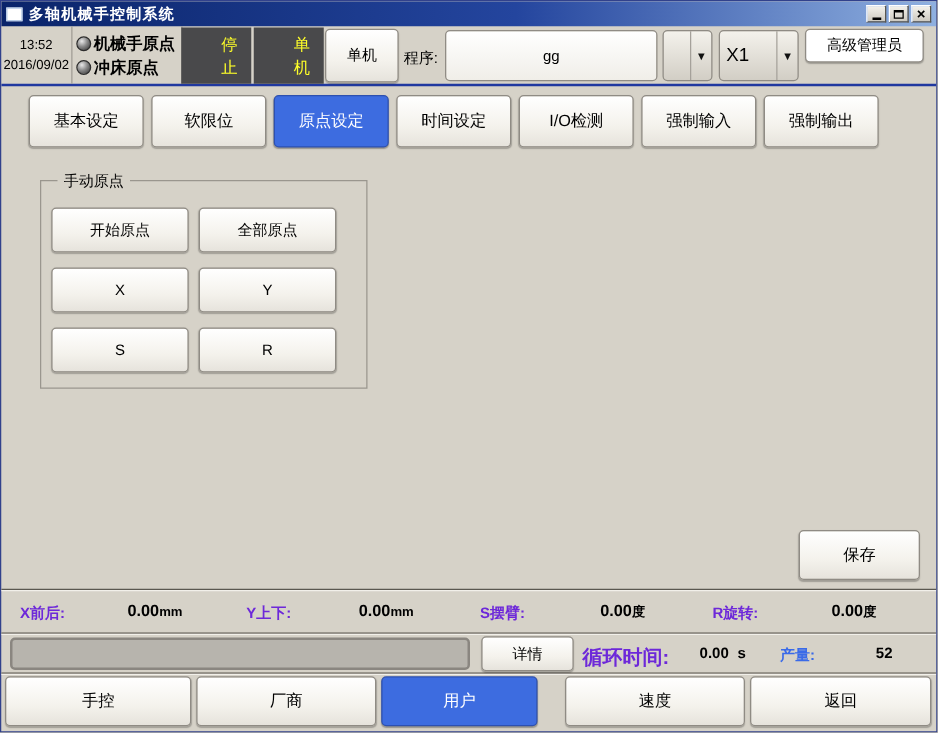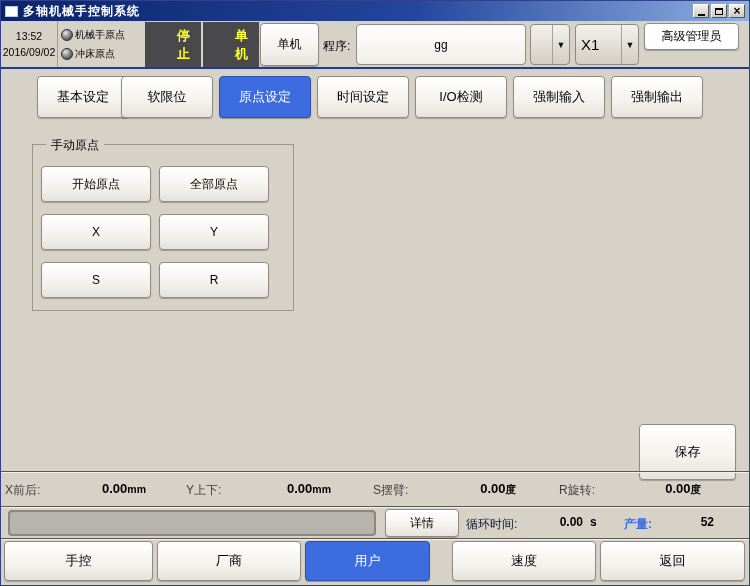--- a/index.html
+++ b/index.html
@@ -36,25 +36,25 @@
     position:absolute; left:0; top:0; width:57px; height:46px;
     border-right:1px solid #a09c94; text-align:center; font-size:10.5px; padding-top:8px; line-height:1.5;
   }
   .led-panel { position:absolute; left:57px; top:0; width:88px; height:46px; border-right:1px solid #a09c94; padding:4px 0 0 3px; }
   .led-row { display:flex; align-items:center; height:19px; }
   .led {
     width:12px; height:12px; border-radius:50%; margin-right:2px;
     background:radial-gradient(circle at 35% 30%, #e8e8e8, #8a8a8a 45%, #3f3f3f 90%);
     border:1px solid #2c2c2c;
   }
-  .led-label { font-size:10px; }
+  .led-label { font-size:13px;font-weight:bold; }
 
   .dark-panel {
     position:absolute; top:1px; height:45px; background:#49494b;
-    color:#ffff28; font-weight:bold; font-size:13px;
+    color:#ffff28; font-weight:normal; font-size:13px;
     display:flex; align-items:center; justify-content:center;padding-left:32px;
   }
   #stop-panel   { left:144px; width:56px; }
   #single-panel { left:202px; width:56px; }
 
   .btn {
     background:linear-gradient(#ffffff,#f4f2ec 60%,#e6e3dc);
     border:1px solid #8f8b84; border-radius:4px;
     box-shadow:0 1px 1px rgba(0,0,0,0.25);
     display:flex; align-items:center; justify-content:center;
@@ -79,57 +79,57 @@
   .combo-val { flex:1; font-size:15px; padding-left:5px; display:flex; align-items:center; }
   .combo-arrow {
     width:17px; border-left:1px solid #a5a19a;
     display:flex; align-items:center; justify-content:center;
     font-size:9px; color:#111;
   }
   #role-btn { position:absolute; left:643px; top:2px; width:95px; height:27px; background:#ffffff; }
 
   
   .tab { position:absolute; top:75px; width:92px; height:42px; font-size:13px; }
-  #tab0 { left:36px; }  #tab1 { left:120px; } #tab2 { left:218px; }
+  #tab0 { left:22px; }  #tab1 { left:120px; } #tab2 { left:218px; }
   #tab3 { left:316px; } #tab4 { left:414px; } #tab5 { left:512px; } #tab6 { left:610px; }
   .tab.active, .nav-btn.active {
     background:#3d6ce0; color:#ffffff; border-color:#2d50b0;
     box-shadow:0 1px 1px rgba(0,0,0,0.3);
   }
 
   
   #origin-box { position:absolute; left:29px; top:143px; width:262px; height:167px; border:1px solid #9a968e; }
   #origin-legend { position:absolute; left:45px; top:136px; background:#d6d2c8; padding:0 5px; font-size:12px; }
   .obtn { position:absolute; width:110px; height:36px; }
   #obtn0 { left:40px;  top:165px; } #obtn1 { left:158px; top:165px; }
   #obtn2 { left:40px;  top:213px; } #obtn3 { left:158px; top:213px; }
   #obtn4 { left:40px;  top:261px; } #obtn5 { left:158px; top:261px; }
 
-  #save-btn { position:absolute; left:638px; top:423px; width:97px; height:56px; font-size:13px; }
+  #save-btn { position:absolute; left:638px; top:423px; width:97px; height:40px; font-size:13px; }
 
   
   .hline { position:absolute; left:0; width:748px; border-top:1px solid #5a574f; border-bottom:1px solid #f2f0ea; }
   #line1 { top:470px; } #line2 { top:505px; } #line3 { top:537px; }
 
   
-  .axis-label { position:absolute; top:481px; color:#404040; font-weight:normal; font-size:12px; }
+  .axis-label { position:absolute; top:481px; color:#6d28d9; font-weight:bold; font-size:12px;margin-left:11px; }
   .axis-value { position:absolute; top:480px; font-weight:bold; font-size:13px; text-align:right; width:85px; }
   .unit { font-size:10.5px; font-weight:bold; }
   #alabel0 { left:4px; }   #avalue0 { left:60px; }
   #alabel1 { left:185px; } #avalue1 { left:245px; }
   #alabel2 { left:372px; } #avalue2 { left:430px; }
   #alabel3 { left:558px; } #avalue3 { left:615px; }
 
   
   #progress {
     position:absolute; left:7px; top:509px; width:368px; height:26px;
     background:#b7b4ad; border:2px solid #8a8680; border-radius:4px;
   }
   #details-btn { position:absolute; left:384px; top:508px; width:74px; height:28px; }
-  #cycle-label { position:absolute; left:465px; top:515px; color:#0f172a; font-weight:normal; font-size:12px; }
+  #cycle-label { position:absolute; left:465px; top:515px; color:#6d28d9; font-weight:bold; font-size:16px; }
   #cycle-value { position:absolute; left:522px; top:514px; width:60px; text-align:right; font-weight:bold; font-size:12px; }
   #cycle-unit  { position:absolute; left:589px; top:514px; font-weight:bold; font-size:12px; }
   #prod-label  { position:absolute; left:623px; top:515px; color:#3a6ae8; font-weight:bold; font-size:12px; }
   #prod-value  { position:absolute; left:668px; top:514px; width:45px; text-align:right; font-weight:bold; font-size:12px; }
 
   
   .nav-btn { position:absolute; top:540px; height:40px; font-size:13px; }
   #nav0 { left:3px;   width:149px; }
   #nav1 { left:156px; width:144px; }
   #nav2 { left:304px; width:125px; }

